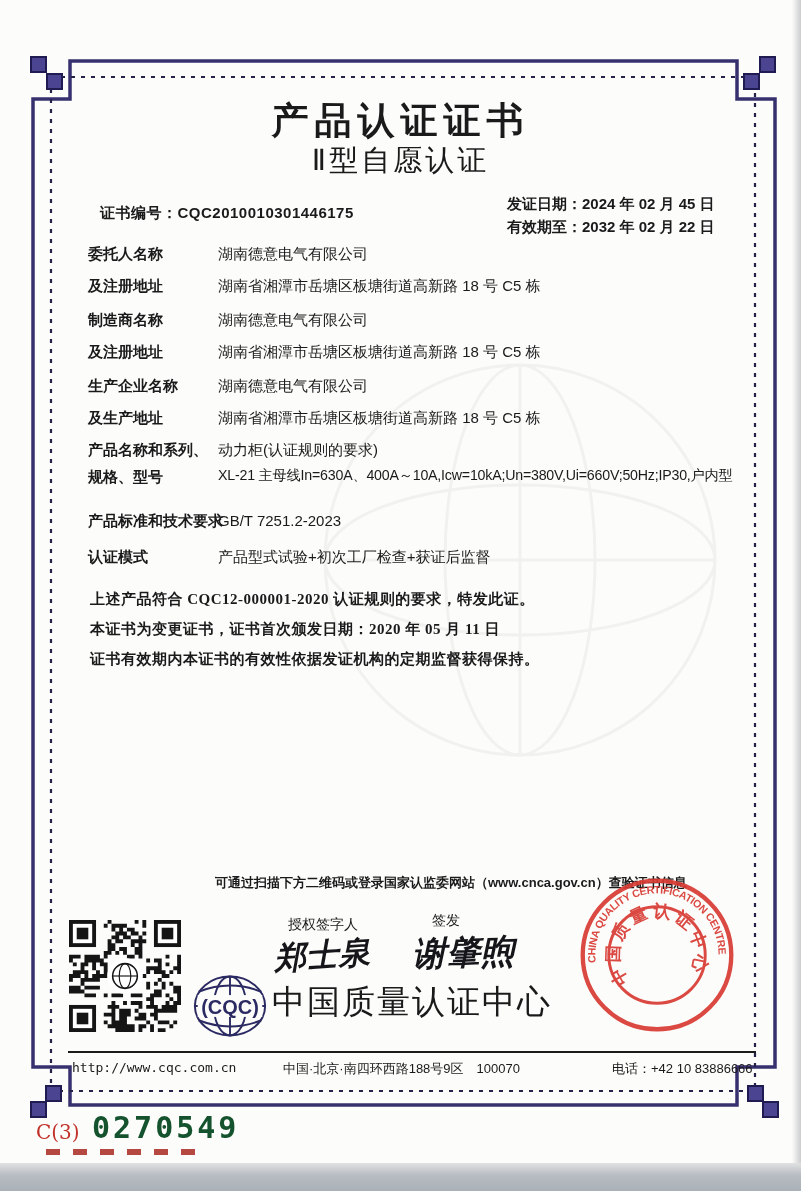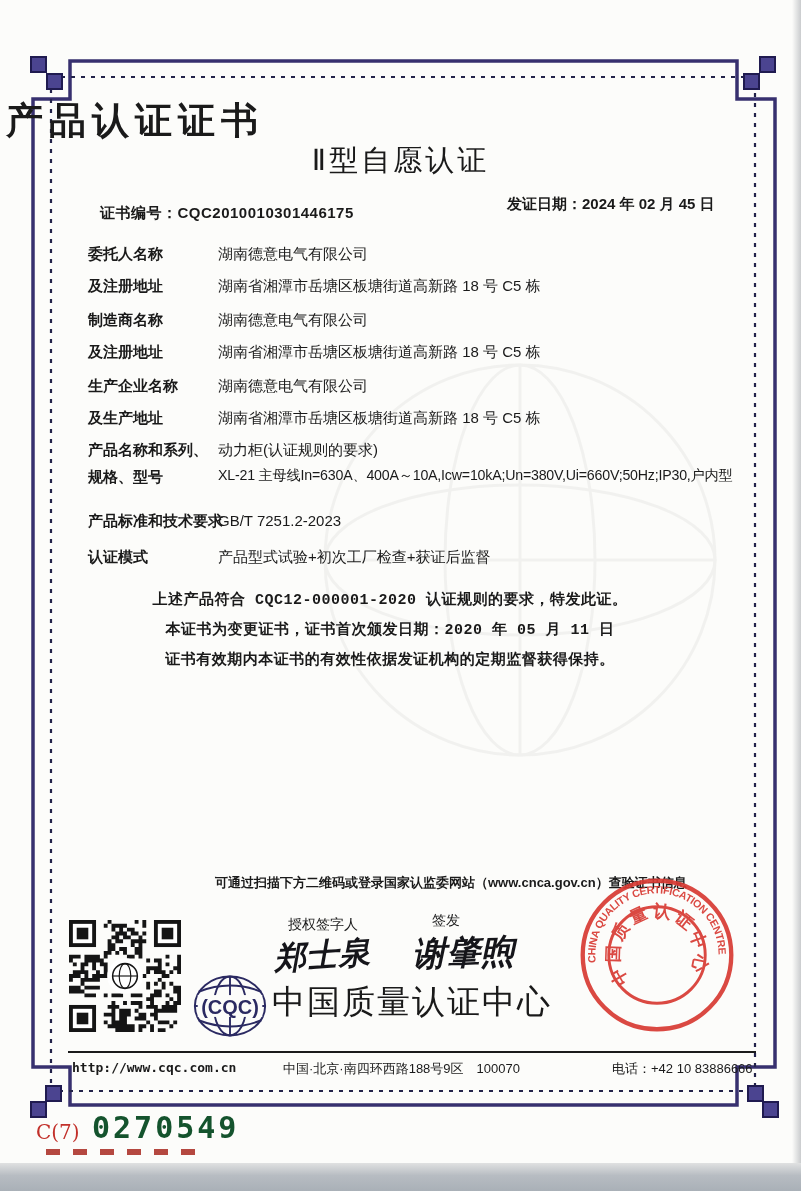--- a/index.html
+++ b/index.html
@@ -3,38 +3,38 @@
 <meta charset="utf-8">
 <style>
   html,body{margin:0;padding:0;background:#e9e9e7;}
   .page{
     position:relative; width:801px; height:1191px; margin:0 auto;
     background:#fcfcfa; overflow:hidden;
     font-family:"Liberation Sans", sans-serif; color:#1a1a1a;
   }
   .abs{position:absolute;}
   
-  .title{left:6px; right:0; top:96px; text-align:left; font-size:37px; font-weight:bold; letter-spacing:6px;}
+  .title{left:0; right:0; top:96px; text-align:center; font-size:37px; font-weight:bold; letter-spacing:6px;}
   .subtitle{left:0; right:0; top:141px; text-align:center; font-size:29px; font-weight:500; letter-spacing:3px;}
   .certno{left:100px; top:196px; font-size:15px; font-weight:bold; letter-spacing:.5px;margin-top:8px;}
   .dates{left:507px; top:192px; font-size:15px; font-weight:bold; line-height:23px;}
   
   .flabel{left:88px; width:130px; font-size:15px; font-weight:bold;}
   .fvalue{left:218px; width:545px; font-size:15px;}
   .fvalue.small{font-size:14.2px; letter-spacing:-0.2px;}
   
-  .stmt{left:90px; width:600px; font-size:15px; font-family:Liberation Mono, monospace; font-weight:bold; letter-spacing:.5px;text-align:center;}
+  .stmt{left:90px; width:600px; font-size:15px; font-family:Liberation Serif, serif; font-weight:bold; letter-spacing:.5px;}
   
   .qrnote{left:215px; top:874px; font-size:13px; font-weight:bold;}
   .signlabel{font-size:14px; font-weight:500;}
   .signature{font-family:"DejaVu Serif", serif; font-style:italic; font-weight:bold; color:#15151a;}
   .orgname{left:272px; top:980px; font-size:33px; font-weight:500; letter-spacing:2px;}
   .sepline{left:68px; top:1051px; width:688px; border-top:2px solid #1b1b1b; height:0;}
   .footer{font-size:13px; font-weight:500;}
-  .website{left:72px; top:1060px; font-family:"DejaVu Sans Mono", monospace; font-weight:bold;}
+  .website{left:72px; top:1060px; font-family:"DejaVu Sans Mono", monospace; font-weight:normal;}
   .address{left:283px; top:1060px;}
   .phone{left:612px; top:1060px;}
   .serialpfx{left:36px; top:1120px; font-size:20px; font-family:"DejaVu Serif", serif; color:#c2302a;}
   .serialnum{left:92px; top:1110px; font-size:30px; font-weight:bold; font-family:"DejaVu Sans Mono", monospace;
              color:#14532d; letter-spacing:3px;}
   .reddash{left:46px; top:1149px; width:158px; height:6px; opacity:.85;
            background:repeating-linear-gradient(90deg,#a8281f 0 14px, transparent 14px 27px);}
   
   .scan-bottom{left:0; right:0; bottom:0; height:28px;
     background:linear-gradient(180deg,#e0e1e1 0%, #b7bcc2 45%, #a9b0b7 100%);}
@@ -78,20 +78,21 @@
 
   <div class="abs title">产品认证证书</div>
   <div class="abs subtitle">Ⅱ型自愿认证</div>
 
   <div class="abs certno">
     <span>证书编号：</span><span>CQC2010010301446175</span>
   </div>
 
   <div class="abs dates">
     <div><span>发证日期：</span><span>2024 年 02 月 45 日</span></div>
+    <div><span>有效期至：</span><span>2032 年 02 月 22 日</span></div>
   </div>
 
   <div class="abs flabel" style="top:245px">委托人名称</div>
   <div class="abs fvalue" style="top:245px">湖南德意电气有限公司</div>
   <div class="abs flabel" style="top:277px">及注册地址</div>
   <div class="abs fvalue" style="top:277px">湖南省湘潭市岳塘区板塘街道高新路 18 号 C5 栋</div>
 
   <div class="abs flabel" style="top:311px">制造商名称</div>
   <div class="abs fvalue" style="top:311px">湖南德意电气有限公司</div>
   <div class="abs flabel" style="top:343px">及注册地址</div>
@@ -169,19 +170,19 @@
     <text fill="#d83a33" font-size="18" font-weight="bold" font-family="Liberation Sans, sans-serif">
       <textPath href="#arcCn" startOffset="0" textLength="170">中国质量认证中心</textPath>
     </text>
   </svg>
 
   <div class="abs sepline"></div>
   <div class="abs footer website">http://www.cqc.com.cn</div>
   <div class="abs footer address">中国·北京·南四环西路188号9区　100070</div>
   <div class="abs footer phone">电话：+42 10 83886666</div>
 
-  <div class="abs serialpfx">C(7)</div>
+  <div class="abs serialpfx">C(3)</div>
   <div class="abs serialnum">0270549</div>
   <div class="abs reddash"></div>
 
   <div class="abs scan-right"></div>
   <div class="abs scan-bottom"></div>
 </div>
 
 </body></html>

